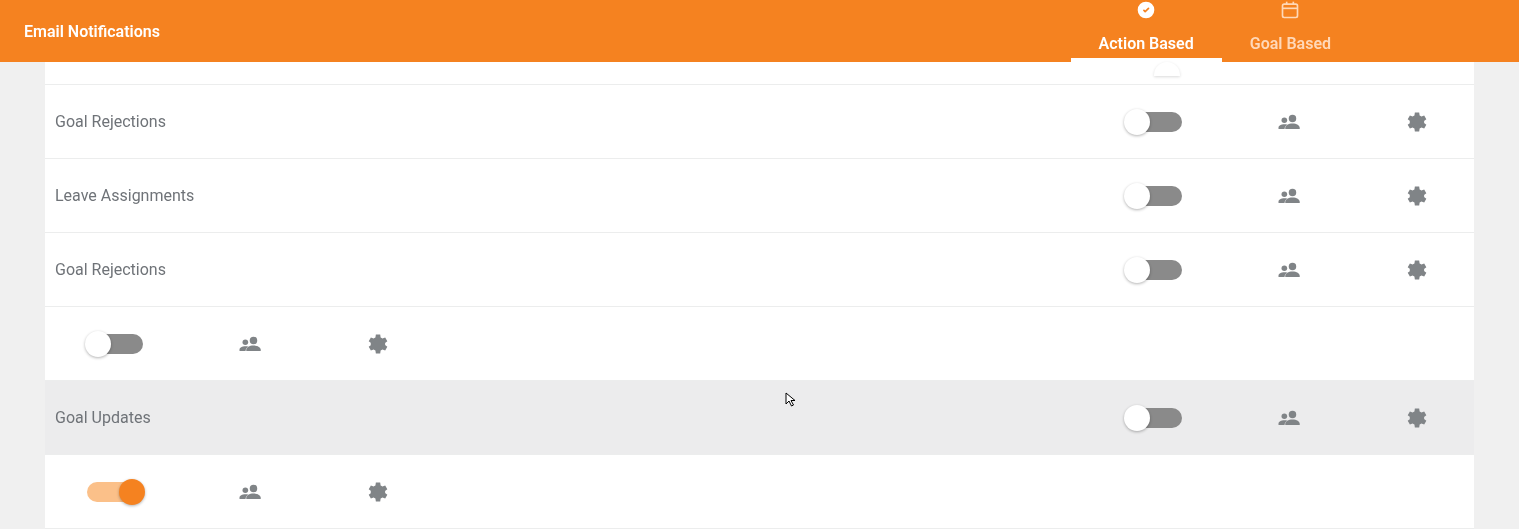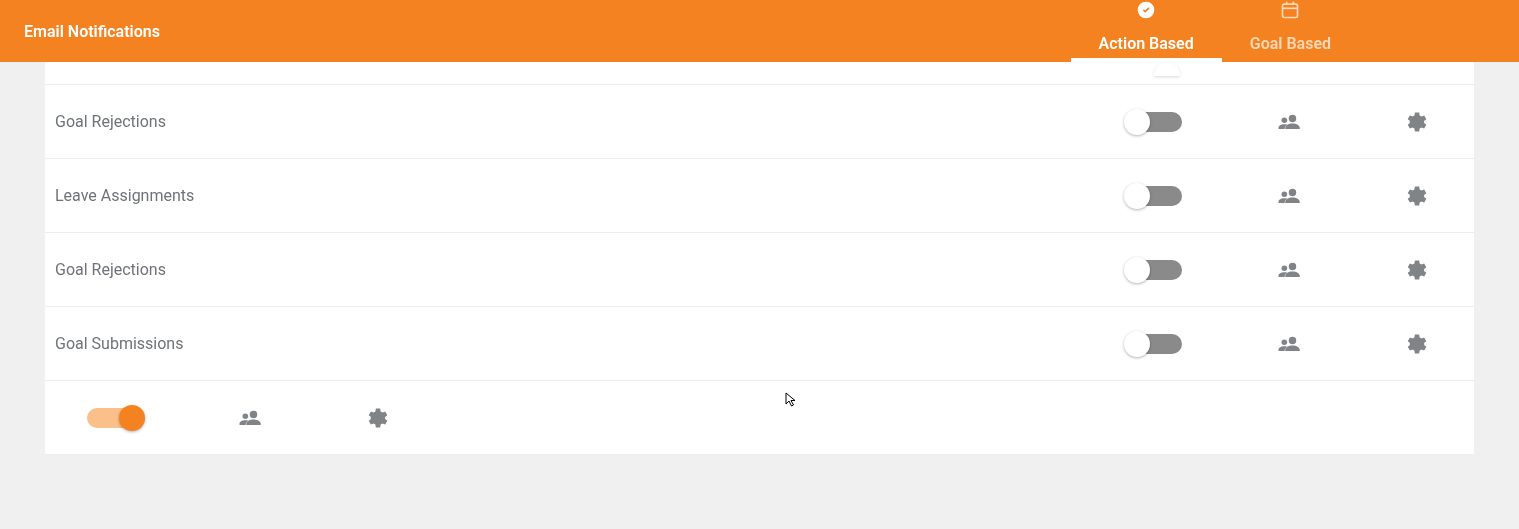--- a/index.html
+++ b/index.html
@@ -262,21 +262,41 @@
             <path d="M8 14 c-2.8 0 -5 1.3 -5 3 v1 h5.2 c0 -1.6 0.9 -3 2.4 -3.7 C9.9 14.1 9 14 8 14 z"></path>
           </svg>
         </div>
         <div class="row-gear">
           <svg viewBox="0 0 24 24">
             <path d="M12,8a4,4 0 1,0 0,8a4,4 0 1,0 0,-8zm9.4,4a7.7,7.7 0 0,0 -.1,-1l2.1,-1.6 -2,-3.5 -2.5,1a7.6,7.6 0 0,0 -1.7,-1l-.4,-2.6h-4l-.4,2.6a7.6,7.6 0 0,0 -1.7,1l-2.5,-1 -2,3.5 2.1,1.6a7.7,7.7 0 0,0 -.1,1 7.7,7.7 0 0,0 .1,1l-2.1,1.6 2,3.5 2.5,-1a7.6,7.6 0 0,0 1.7,1l.4,2.6h4l.4,-2.6a7.6,7.6 0 0,0 1.7,-1l2.5,1 2,-3.5 -2.1,-1.6a7.7,7.7 0 0,0 .1,-1z"></path>
           </svg>
         </div>
       </div>
       <div class="row">
-        <div class="row-label">Goal Submissions</div>
+        <div class="row-toggle">
+          <div class="toggle">
+            <div class="toggle-knob"></div>
+          </div>
+        </div>
+        <div class="row-icon">
+          <svg viewBox="0 0 24 24">
+            <circle cx="15" cy="9" r="3.2"></circle>
+            <circle cx="8" cy="10.5" r="2.4"></circle>
+            <path d="M15 13.2 c-3.6 0 -6.2 1.7 -6.2 3.8 v1 h12.4 v-1 c0 -2.1 -2.6 -3.8 -6.2 -3.8 z"></path>
+            <path d="M8 14 c-2.8 0 -5 1.3 -5 3 v1 h5.2 c0 -1.6 0.9 -3 2.4 -3.7 C9.9 14.1 9 14 8 14 z"></path>
+          </svg>
+        </div>
+        <div class="row-gear">
+          <svg viewBox="0 0 24 24">
+            <path d="M12,8a4,4 0 1,0 0,8a4,4 0 1,0 0,-8zm9.4,4a7.7,7.7 0 0,0 -.1,-1l2.1,-1.6 -2,-3.5 -2.5,1a7.6,7.6 0 0,0 -1.7,-1l-.4,-2.6h-4l-.4,2.6a7.6,7.6 0 0,0 -1.7,1l-2.5,-1 -2,3.5 2.1,1.6a7.7,7.7 0 0,0 -.1,1 7.7,7.7 0 0,0 .1,1l-2.1,1.6 2,3.5 2.5,-1a7.6,7.6 0 0,0 1.7,1l.4,2.6h4l.4,-2.6a7.6,7.6 0 0,0 1.7,-1l2.5,1 2,-3.5 -2.1,-1.6a7.7,7.7 0 0,0 .1,-1z"></path>
+          </svg>
+        </div>
+      </div>
+      <div class="row hovered">
+        <div class="row-label">Goal Updates</div>
         <div class="row-toggle">
           <div class="toggle">
             <div class="toggle-knob"></div>
           </div>
         </div>
         <div class="row-icon">
           <svg viewBox="0 0 24 24">
             <circle cx="15" cy="9" r="3.2"></circle>
             <circle cx="8" cy="10.5" r="2.4"></circle>
             <path d="M15 13.2 c-3.6 0 -6.2 1.7 -6.2 3.8 v1 h12.4 v-1 c0 -2.1 -2.6 -3.8 -6.2 -3.8 z"></path>

